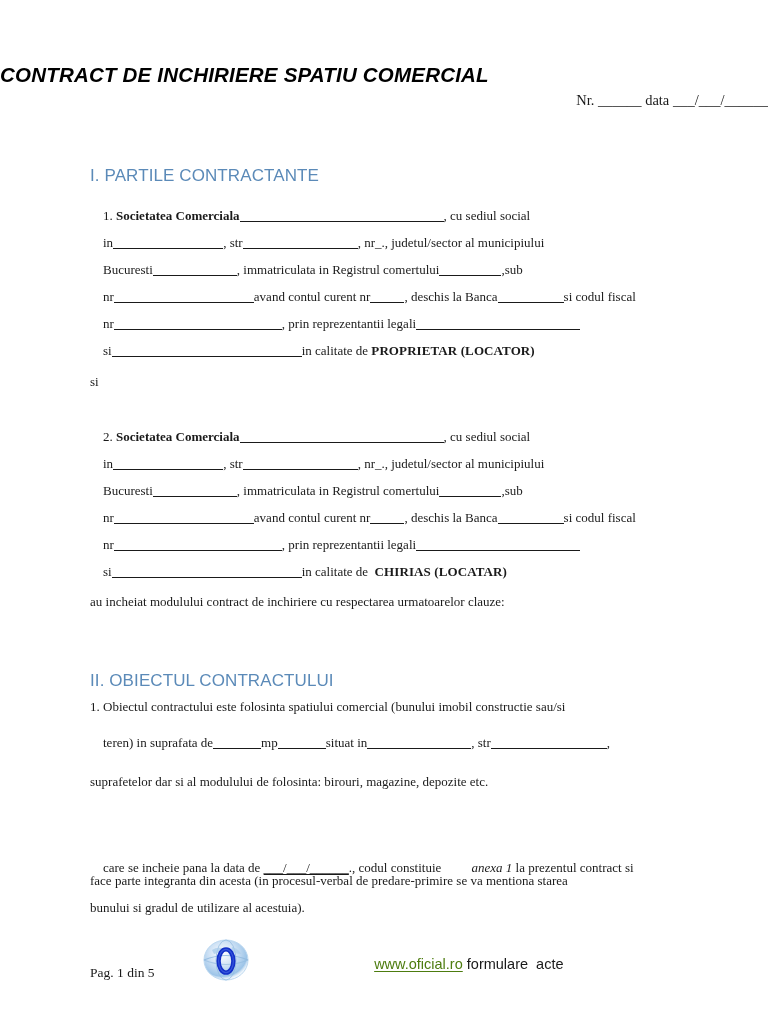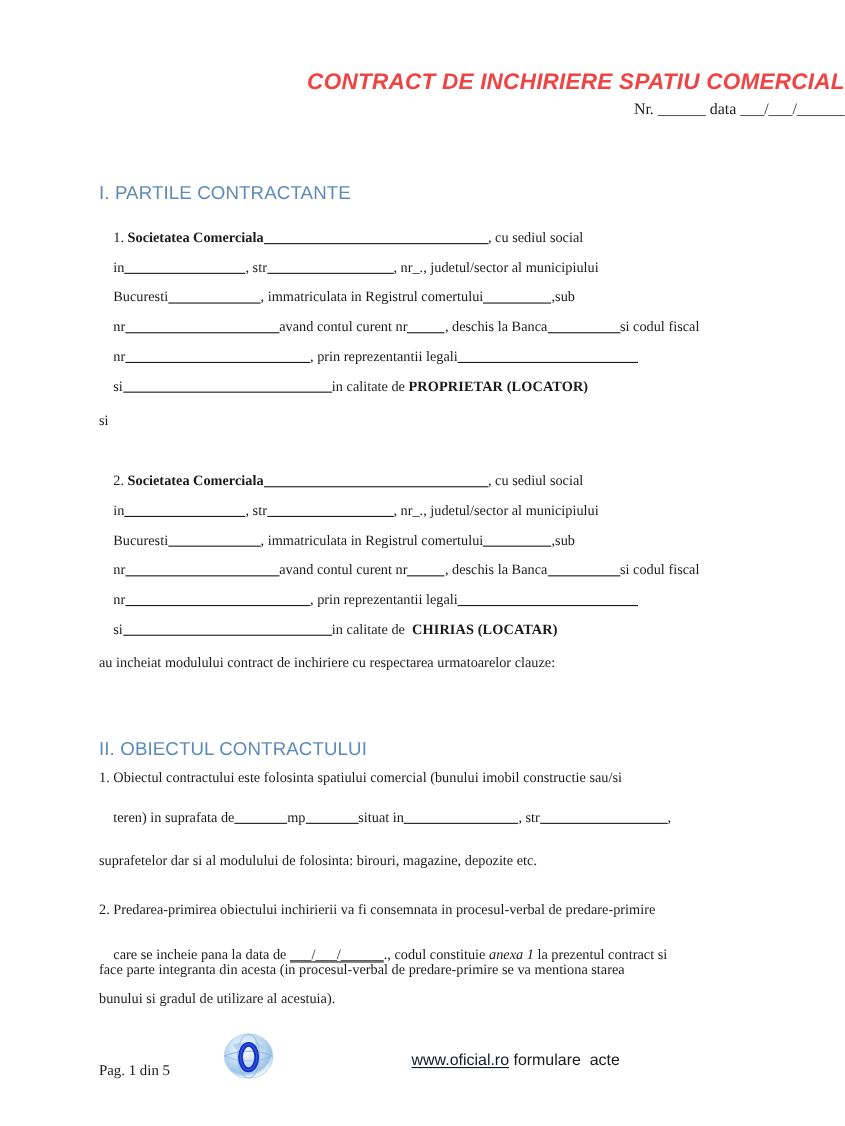--- a/index.html
+++ b/index.html
@@ -21,27 +21,27 @@
     inset: 0;
     padding: 0;
   }
 
   
   .doc-title {
     position: absolute;
     left: 0;
     right: 0;
     top: 63px;
-    text-align: right;
+    text-align: left;
     font-family: "Liberation Sans", sans-serif;
     font-style: italic;
     font-weight: bold;
     font-size: 20.5px;
     letter-spacing: 0.2px;
-    color: #ef4444;
+    color: #000000;
     white-space: nowrap;
   }
   .doc-subtitle {
     position: absolute;
     left: 0;
     right: 0;
     top: 92px;
     text-align: right;
     font-family: "Liberation Serif", serif;
     font-size: 14.5px;
@@ -63,21 +63,21 @@
   .line {
     position: absolute;
     left: 90px;
     font-family: "Liberation Serif", serif;
     font-size: 13px;
     color: #1a1a1a;
     white-space: pre;
     line-height: 1.1;
   }
   .b { font-weight: bold; }
-  .i { font-style: italic; }
+  .i { font-style: italic; margin-left: 27px; }
   .cap { font-weight: bold; letter-spacing: 0.1px; }
   .u {
     text-decoration: underline;
     text-underline-offset: 2px;
   }
 
   
   .blank {
     display: inline-block;
     border-bottom: 1.3px solid #1a1a1a;
@@ -106,21 +106,21 @@
   .footer-link-wrap {
     position: absolute;
     left: 358px;
     top: 940px;
     font-family: "Liberation Sans", sans-serif;
     font-size: 14.5px;
     white-space: pre;
     color: #1a1a1a;
   }
   .footer-link {
-    color: #0f172a;
+    color: #4d7c0f;
     text-decoration: underline;
     text-underline-offset: 2px;
   }
 </style>
 </head>
 <body>
 
 <div class="page">
 
   <div class="doc-title">CONTRACT DE INCHIRIERE SPATIU COMERCIAL</div>
@@ -183,21 +183,20 @@
   <div class="section-heading" style="top:671px">II. OBIECTUL CONTRACTULUI</div>
 
   <div class="line" style="top:700px">1. Obiectul contractului este folosinta spatiului comercial (bunului imobil constructie sau/si</div>
 
   <div class="line" style="top:721px">
     <span>teren) in suprafata de</span><span class="blank" style="width:48px"></span><span>mp</span><span class="blank" style="width:48px"></span><span>situat in</span><span class="blank" style="width:104px"></span><span>, str</span><span class="blank" style="width:116px"></span><span>,</span>
   </div>
 
   <div class="line" style="top:775px">suprafetelor dar si al modulului de folosinta: birouri, magazine, depozite etc.</div>
 
-  <div class="line" style="top:820px">2. Predarea-primirea obiectului inchirierii va fi consemnata in procesul-verbal de predare-primire</div>
 
   <div class="line" style="top:847px">
     <span>care se incheie pana la data de </span><span class="u">___/___/______</span><span>., codul constituie </span><span class="i">anexa 1</span><span> la prezentul contract si</span>
   </div>
 
   <div class="line" style="top:901px">bunului si gradul de utilizare al acestuia).</div>
   <div class="line" style="top:874px">face parte integranta din acesta (in procesul-verbal de predare-primire se va mentiona starea</div>
 
   <div class="footer-page">Pag. 1 din 5</div>
 

